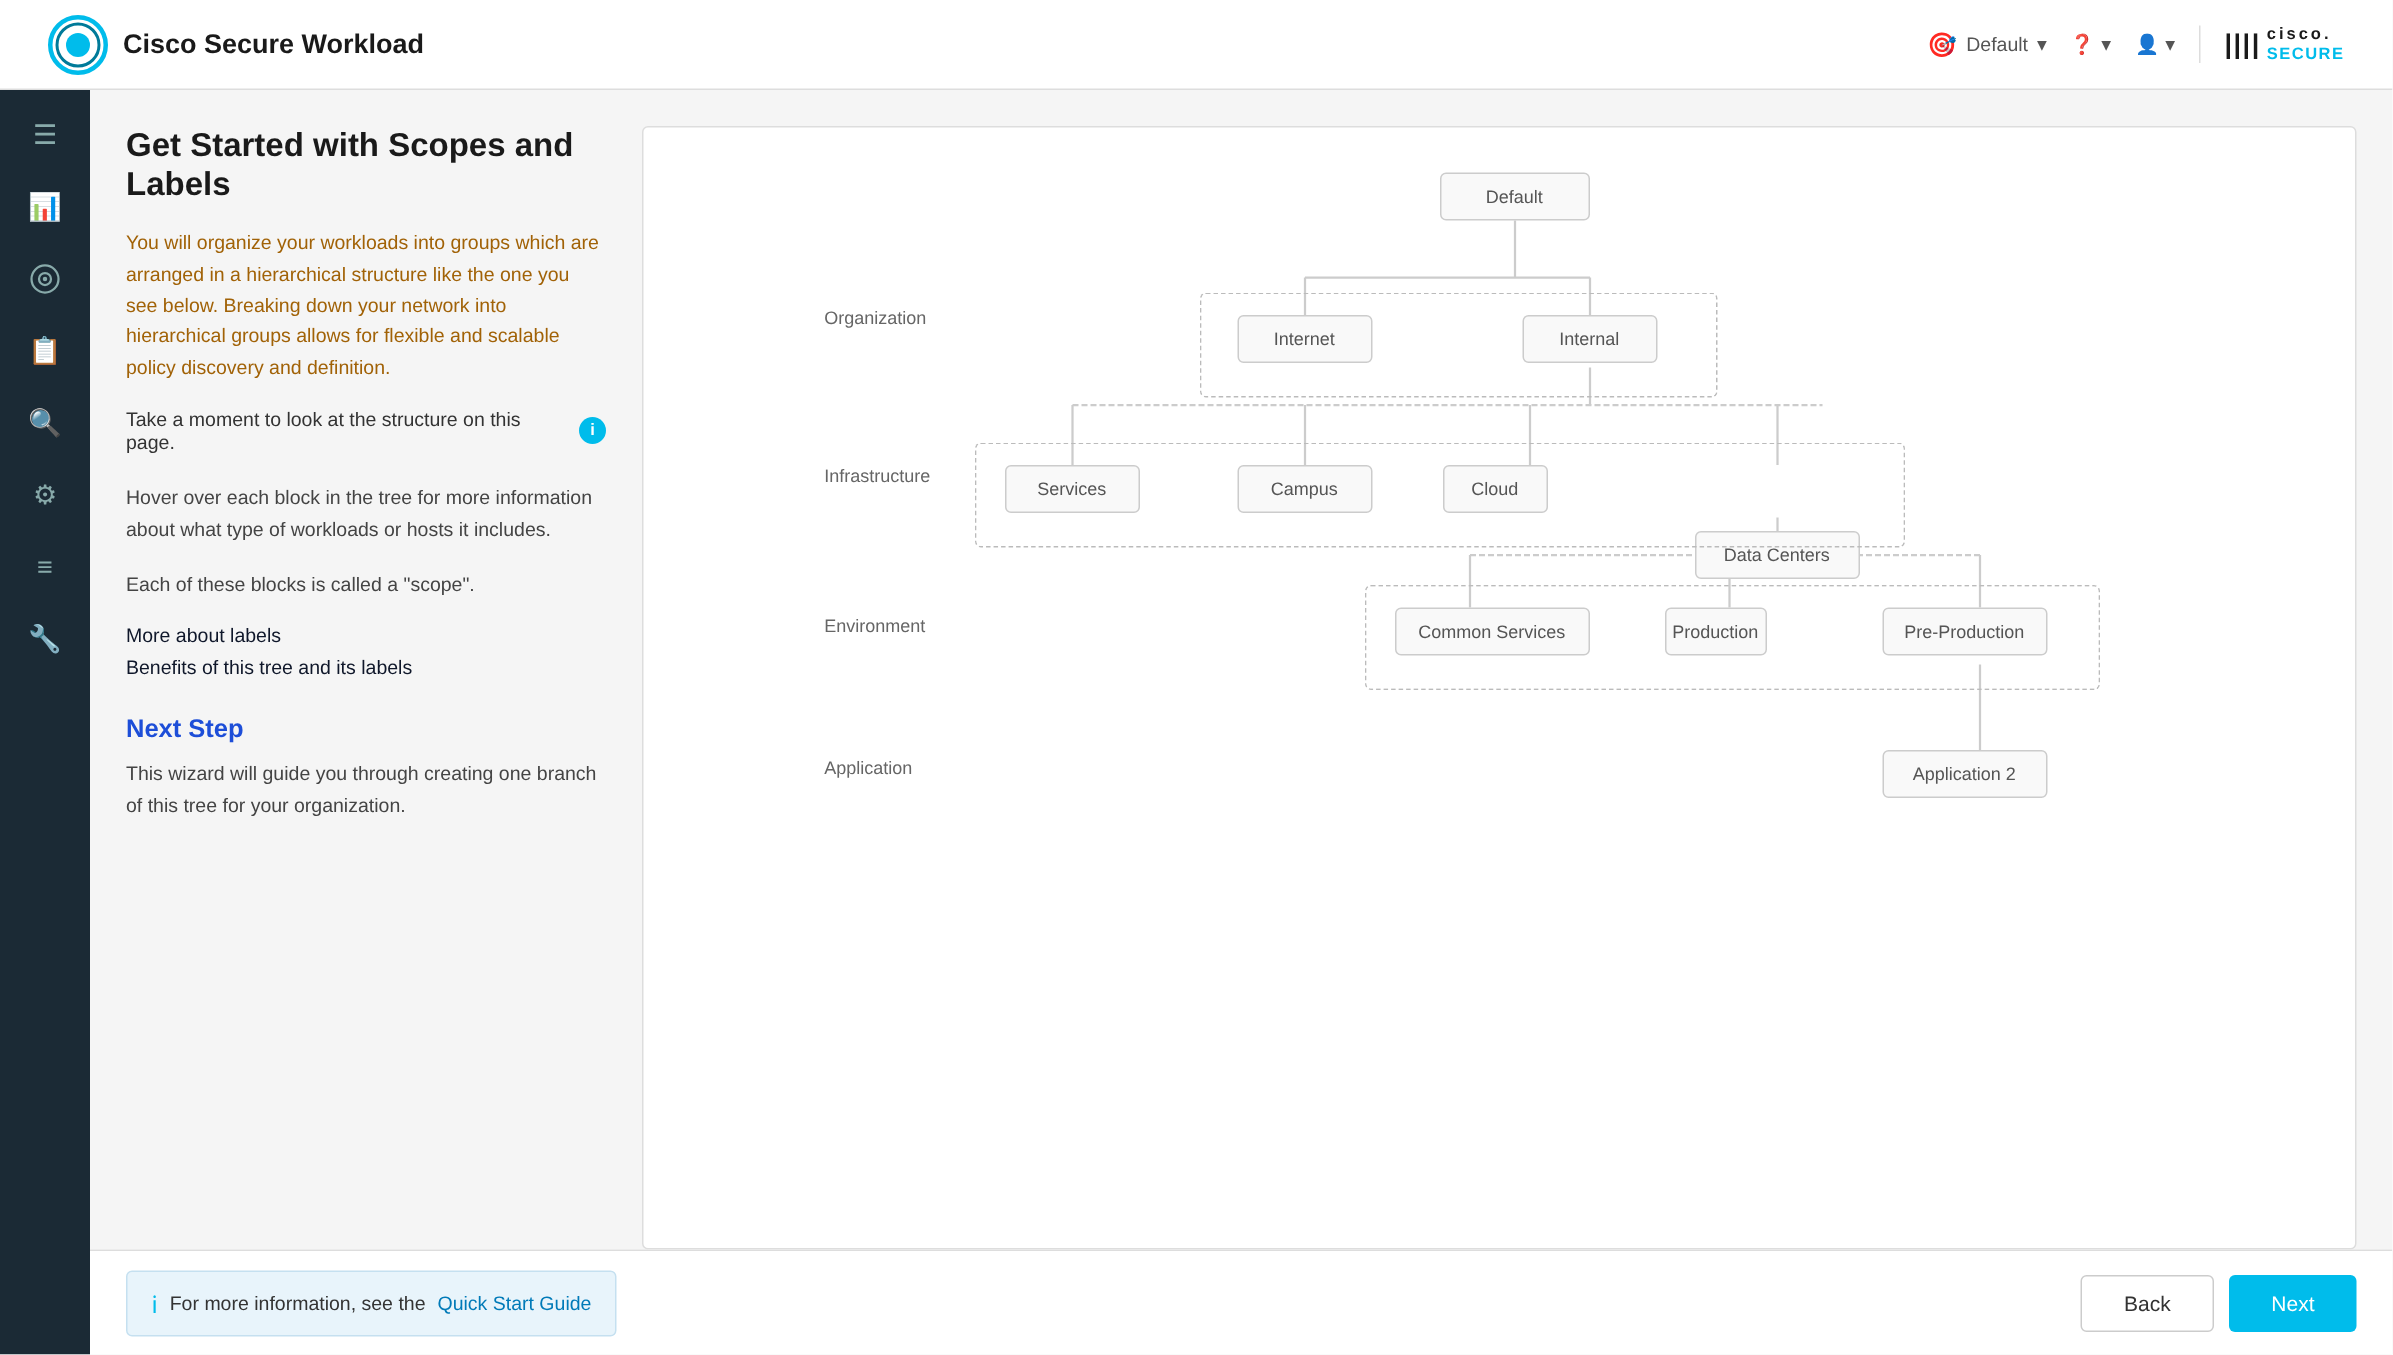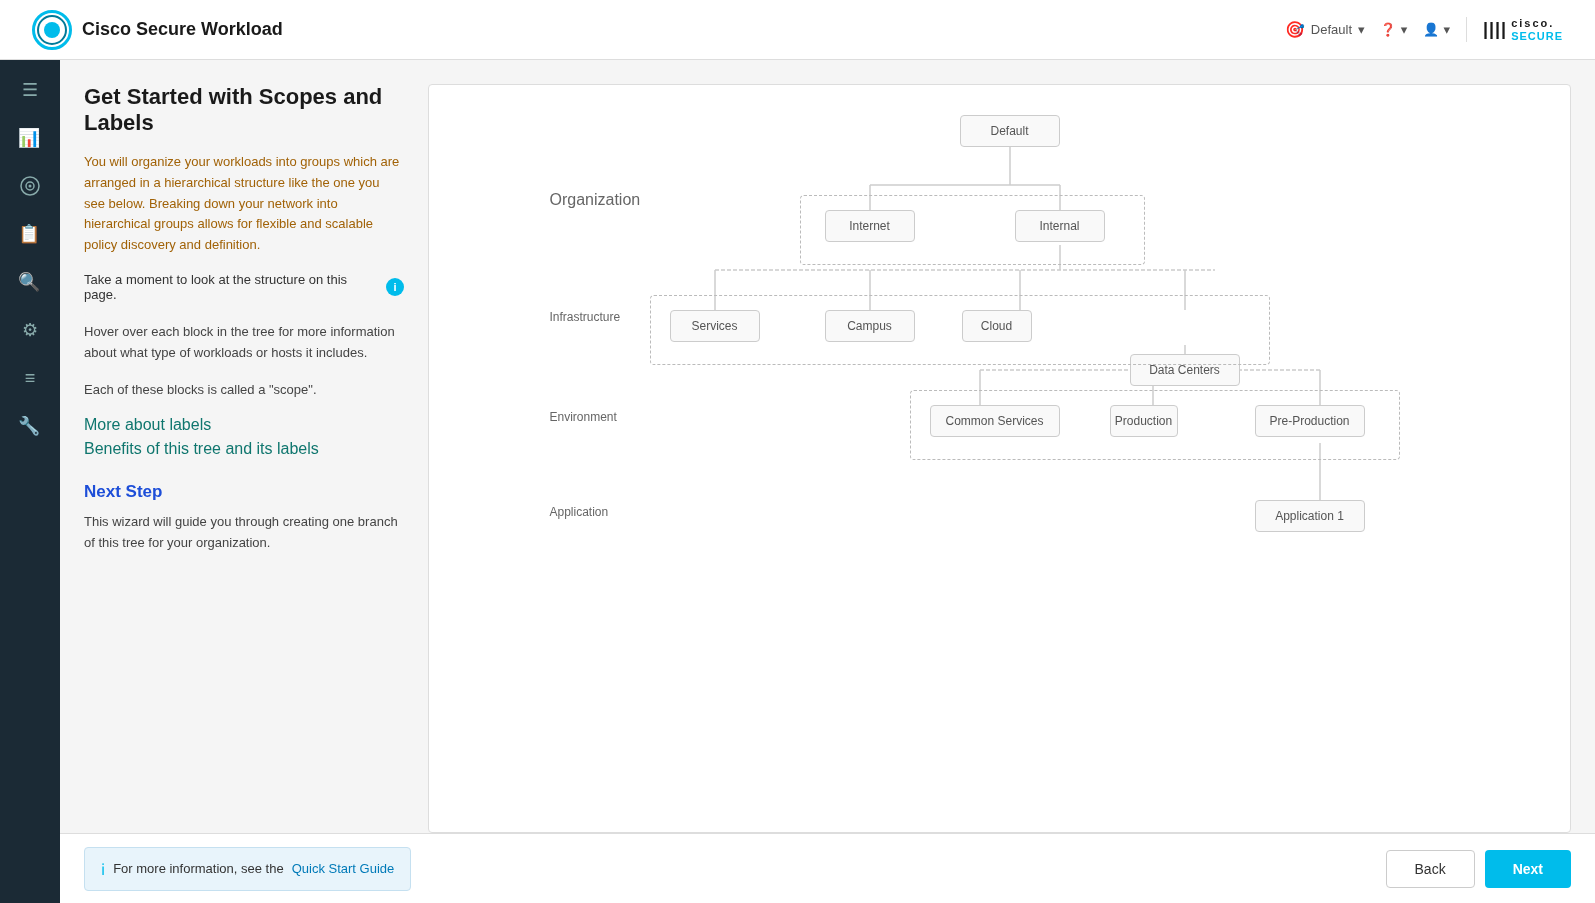--- a/index.html
+++ b/index.html
@@ -71,21 +71,21 @@
     .take-moment { font-size: 13px; color: #333; display: flex; align-items: center; gap: 6px; margin-bottom: 20px; }
     .info-icon {
       width: 18px; height: 18px; background: #00bceb; border-radius: 50%;
       color: #fff; display: flex; align-items: center; justify-content: center;
       font-size: 11px; font-weight: 700; flex-shrink: 0; cursor: pointer;
     }
     .hover-text { font-size: 13px; color: #444; line-height: 1.6; margin-bottom: 16px; }
     .scope-text { font-size: 13px; color: #444; line-height: 1.6; margin-bottom: 16px; }
     .workload-text { font-size: 13px; color: #444; line-height: 1.6; margin-bottom: 20px; }
     .links { display: flex; flex-direction: column; gap: 6px; margin-bottom: 24px; }
-    .link { color: #0f766e; font-size: 16px; text-decoration: none; cursor: pointer; }
+    .link { color: #0f172a; font-size: 13px; text-decoration: none; cursor: pointer; }
     .next-step-title { font-size: 17px; font-weight: 600; color: #1d4ed8; margin-bottom: 10px; }
     .next-step-desc { font-size: 13px; color: #444; line-height: 1.6; }
 
     
     .diagram-panel {
       flex: 1; background: #fff; border: 1px solid #ddd; border-radius: 4px;
       overflow: auto; position: relative;
     }
 
     
@@ -109,21 +109,21 @@
     }
     .info-banner-icon { color: #00bceb; font-size: 16px; }
     .quick-link { color: #007ab8; text-decoration: none; cursor: pointer; }
     .bottom-buttons { display: flex; gap: 10px; }
     .btn-back {
       padding: 10px 28px; border: 1px solid #ccc; background: #fff;
       color: #333; font-size: 14px; border-radius: 4px; cursor: pointer;
     }
     .btn-next {
       padding: 10px 28px; background: #00bceb; border: none;
-      color: #fff; font-size: 14px; border-radius: 4px; cursor: pointer; font-weight: 700;
+      color: #fff; font-size: 14px; border-radius: 4px; cursor: pointer; font-weight: 400;
     }
 
     
     .dashed-box {
       position: absolute; border: 1.5px dashed #bbb; border-radius: 4px;
       pointer-events: none;
     }
   </style>
 </head>
 <body>
@@ -215,21 +215,21 @@
 
             <line x1="635" y1="240" x2="635" y2="265" stroke="#ccc" stroke-width="1.5"></line>
             <line x1="430" y1="265" x2="770" y2="265" stroke="#ccc" stroke-width="1.5" stroke-dasharray="4,2"></line>
             <line x1="430" y1="265" x2="430" y2="300" stroke="#ccc" stroke-width="1.5"></line>
             <line x1="603" y1="265" x2="603" y2="300" stroke="#ccc" stroke-width="1.5"></line>
             <line x1="770" y1="265" x2="770" y2="300" stroke="#ccc" stroke-width="1.5"></line>
 
             <line x1="770" y1="338" x2="770" y2="395" stroke="#ccc" stroke-width="1.5"></line>
           </svg>
 
-          <div style="position:absolute;left:0;top:86px;font-size:16px;color:#666;text-align:right;">Organization</div>
+          <div style="position:absolute;left:0;top:100px;font-size:12px;color:#666;text-align:right;">Organization</div>
           <div style="position:absolute;left:0;top:205px;font-size:12px;color:#666;">Infrastructure</div>
           <div style="position:absolute;left:0;top:305px;font-size:12px;color:#666;">Environment</div>
           <div style="position:absolute;left:0;top:400px;font-size:12px;color:#666;">Application</div>
 
           <div class="node-box" style="left:410px;top:10px;width:100px;">Default</div>
 
           <div class="node-box" style="left:275px;top:105px;width:90px;">Internet</div>
           <div class="node-box" style="left:465px;top:105px;width:90px;">Internal</div>
 
           <div class="dashed-box" style="left:250px;top:90px;width:345px;height:70px;border-radius:4px;"></div>
@@ -240,21 +240,21 @@
           <div class="node-box" style="left:580px;top:205px;width:110px;margin-top:44px;">Data Centers</div>
 
           <div class="dashed-box" style="left:100px;top:190px;width:620px;height:70px;"></div>
 
           <div class="node-box" style="left:380px;top:300px;width:130px;">Common Services</div>
           <div class="node-box" style="left:560px;top:300px;width:68px;">Production</div>
           <div class="node-box" style="left:705px;top:300px;width:110px;">Pre-Production</div>
 
           <div class="dashed-box" style="left:360px;top:285px;width:490px;height:70px;"></div>
 
-          <div class="node-box" style="left:705px;top:395px;width:110px;">Application 1</div>
+          <div class="node-box" style="left:705px;top:395px;width:110px;">Application 2</div>
 
         </div>
       </div>
 
     </div>
 
     <div class="bottom-bar">
       <div class="info-banner">
         <span class="info-banner-icon">ℹ</span>
         <span>For more information, see the</span>

